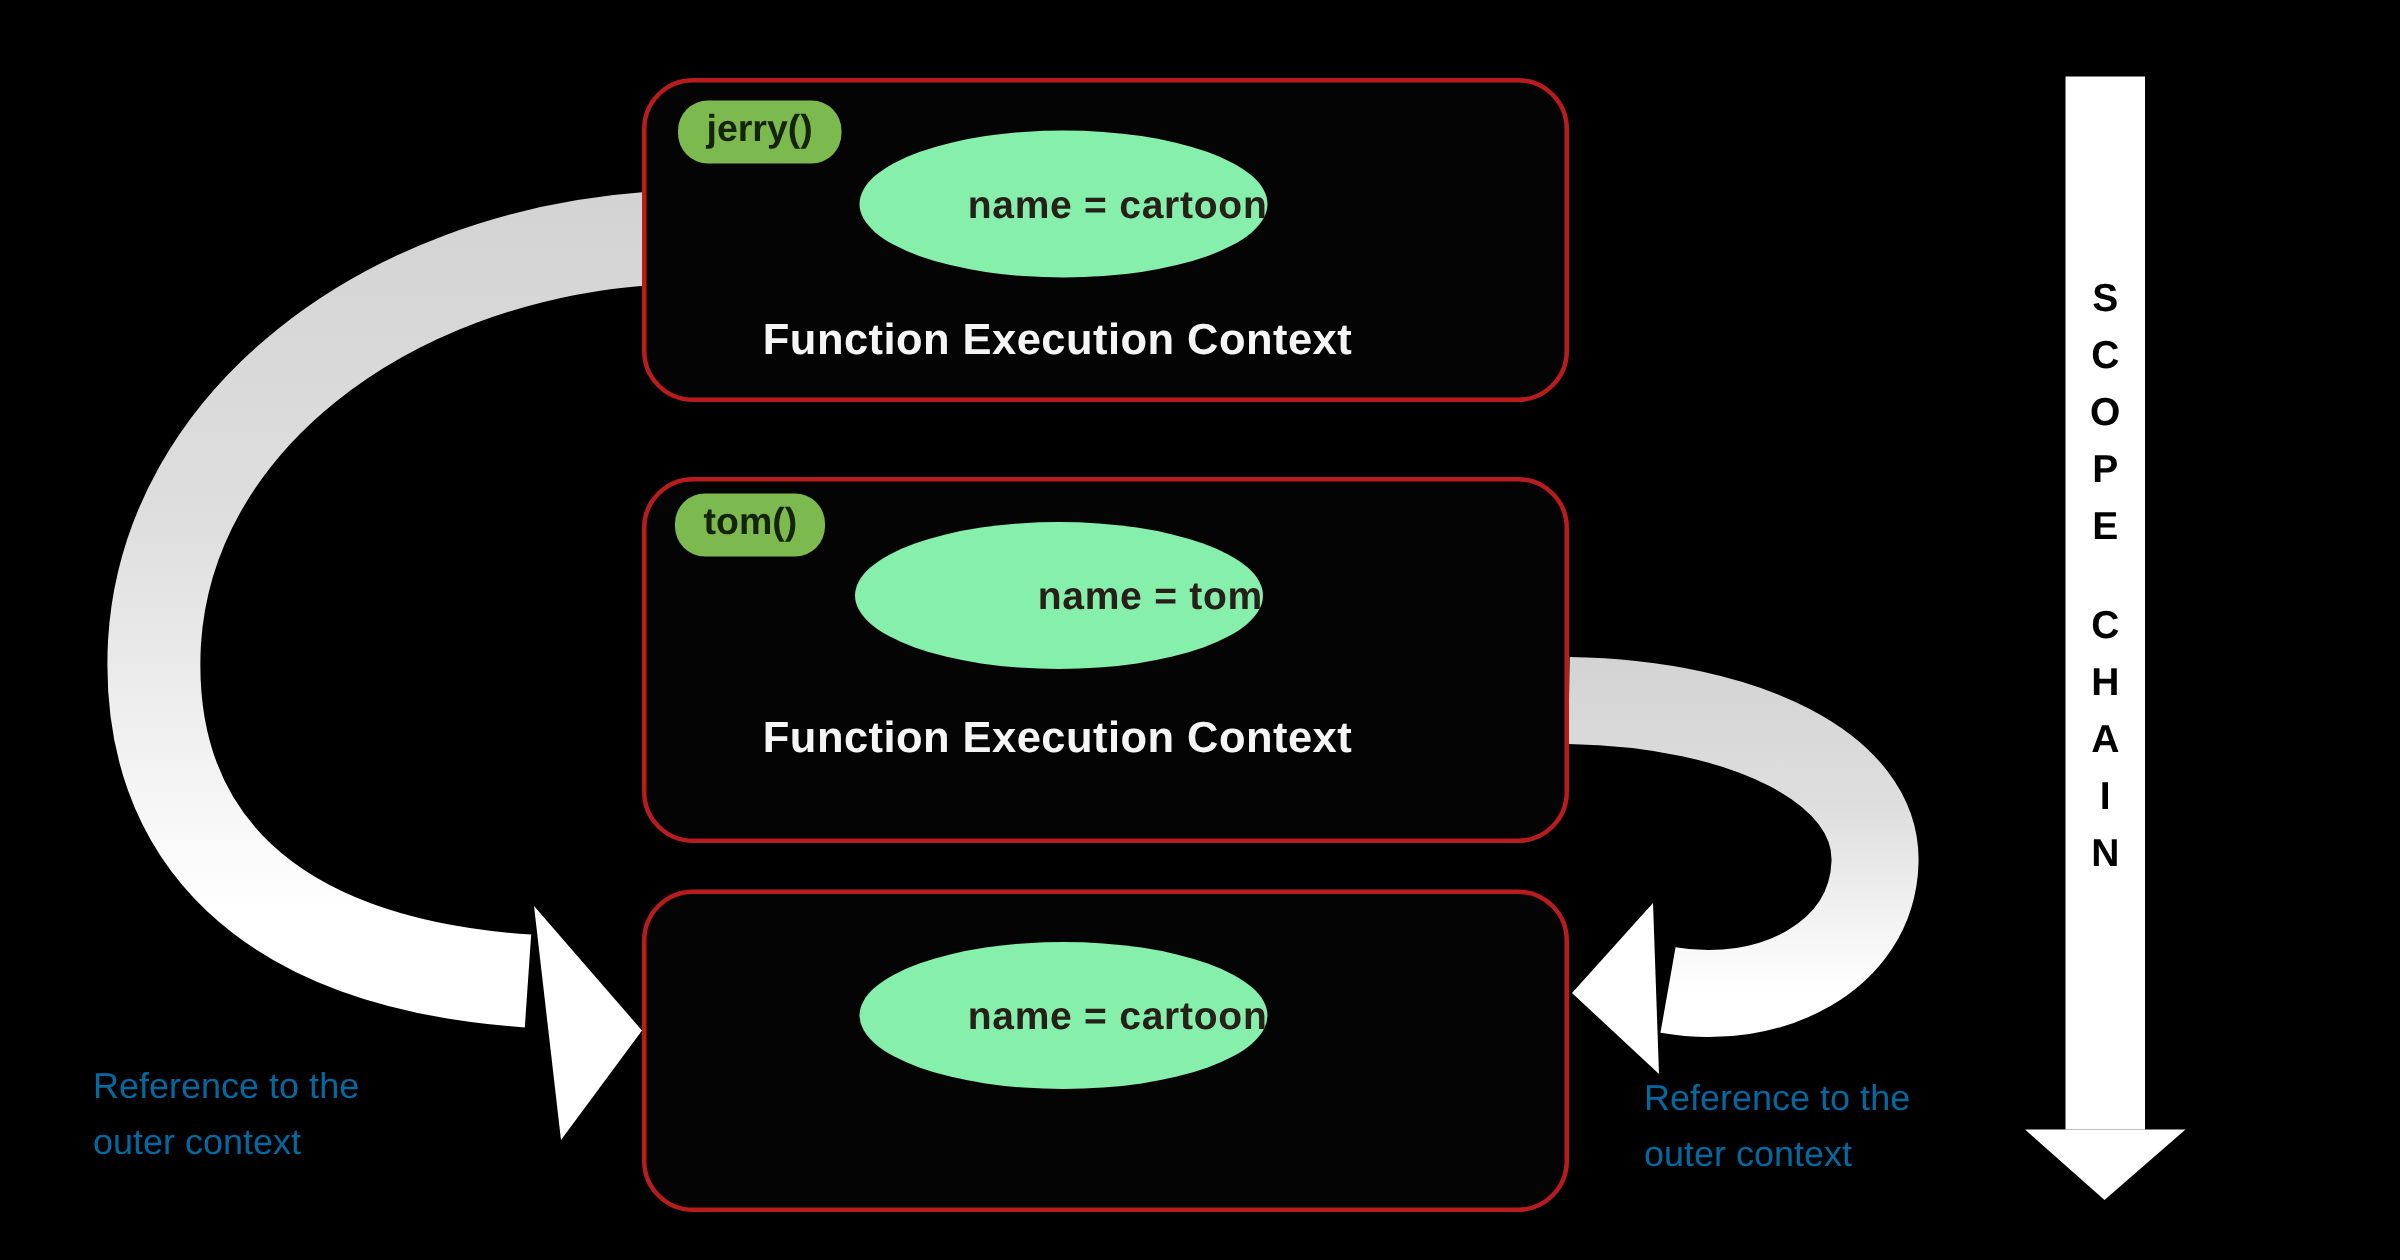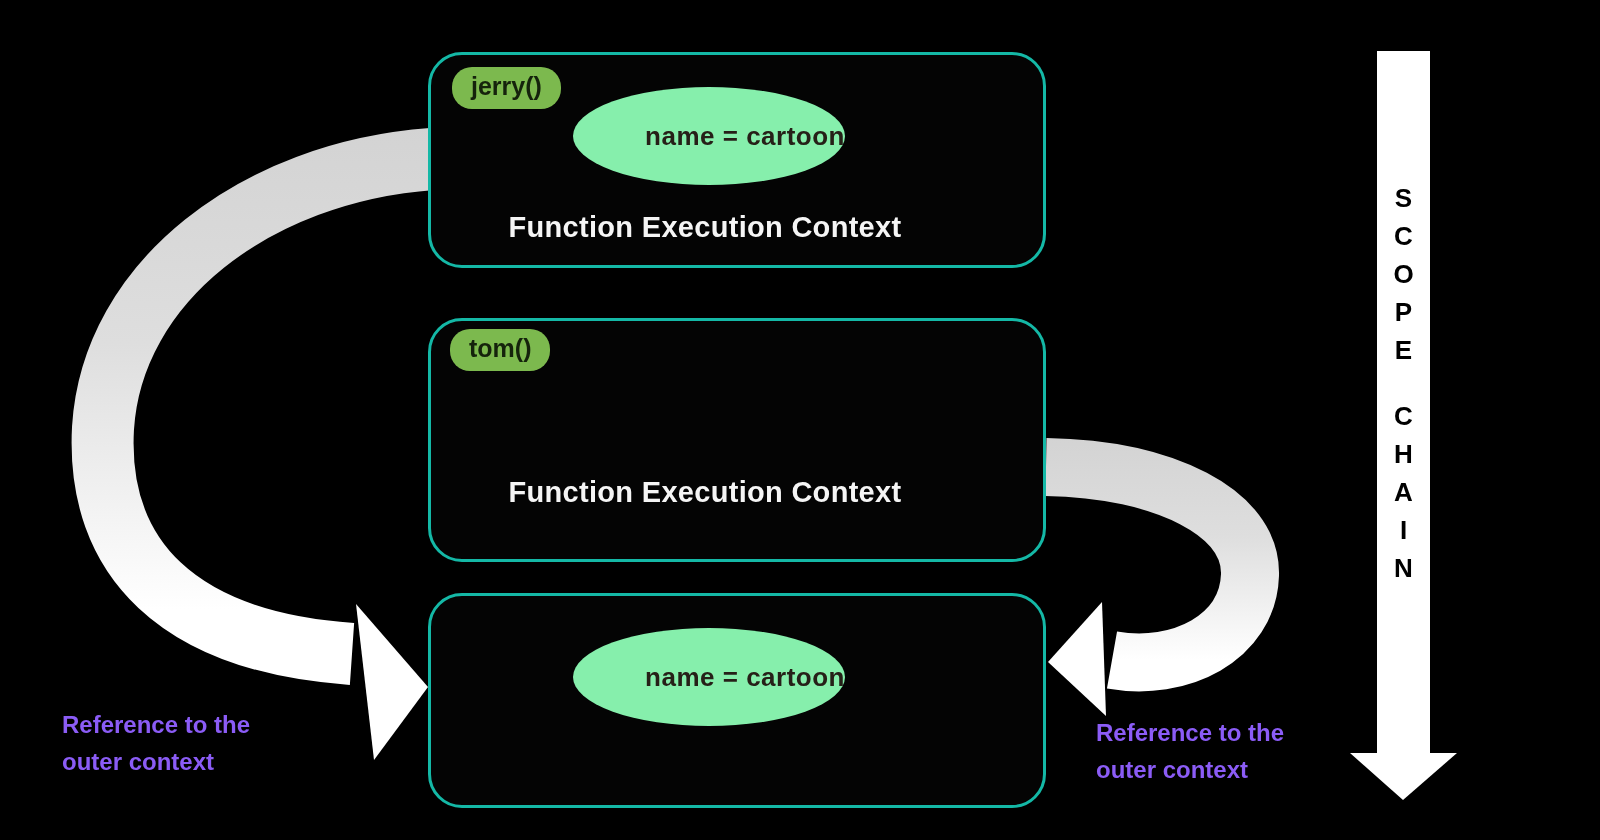--- a/index.html
+++ b/index.html
@@ -14,21 +14,21 @@
   .arrows-layer {
     position: absolute;
     left: 0; top: 0;
     width: 1600px; height: 840px;
   }
   .context-box {
     position: absolute;
     left: 428px;
     width: 618px;
     background: #040404;
-    border: 3px solid #14b8a6;
+    border: 3px solid #b91c1c;
     border-radius: 34px;
     box-sizing: border-box;
   }
   .box-jerry  { top: 52px;  height: 216px; }
   .box-tom    { top: 318px; height: 244px; }
   .box-global { top: 593px; height: 215px; }
   .badge {
     position: absolute;
     background: #7cb94e;
     color: #15230c;
@@ -67,23 +67,23 @@
     color: #f5f5f5;
     font-size: 29px;
     font-weight: bold;
     letter-spacing: 0.3px;
   }
   .label-1 { top: 156px; }
   .label-2 { top: 155px; }
   .label-3 { top: 150px; }
   .ref-label {
     position: absolute;
-    color: #8b5cf6;
+    color: #0369a1;
     font-size: 24px;
-    font-weight: bold;
+    font-weight: normal;
     line-height: 37px;
   }
   .ref-left  { left: 62px;   top: 706px; }
   .ref-right { left: 1096px; top: 714px; }
   .scope-letters {
     position: absolute;
     left: 1377px;
     top: 51px;
     width: 53px;
     height: 702px;
@@ -142,20 +142,23 @@
   <div class="context-box box-jerry">
     <div class="badge badge-jerry">jerry()</div>
     <div class="var-ellipse ellipse-1">
       <span class="var-text">name = cartoon</span>
     </div>
     <div class="box-label label-1">Function Execution Context</div>
   </div>
 
   <div class="context-box box-tom">
     <div class="badge badge-tom">tom()</div>
+    <div class="var-ellipse ellipse-2">
+      <span class="var-text">name = tom</span>
+    </div>
     <div class="box-label label-2">Function Execution Context</div>
   </div>
 
   <div class="context-box box-global">
     <div class="var-ellipse ellipse-3">
       <span class="var-text">name = cartoon</span>
     </div>
   </div>
 
   <div class="ref-label ref-left">

